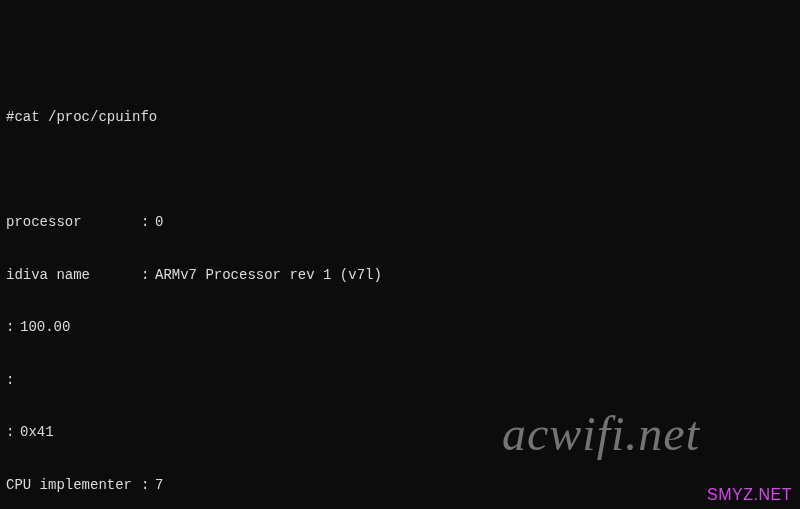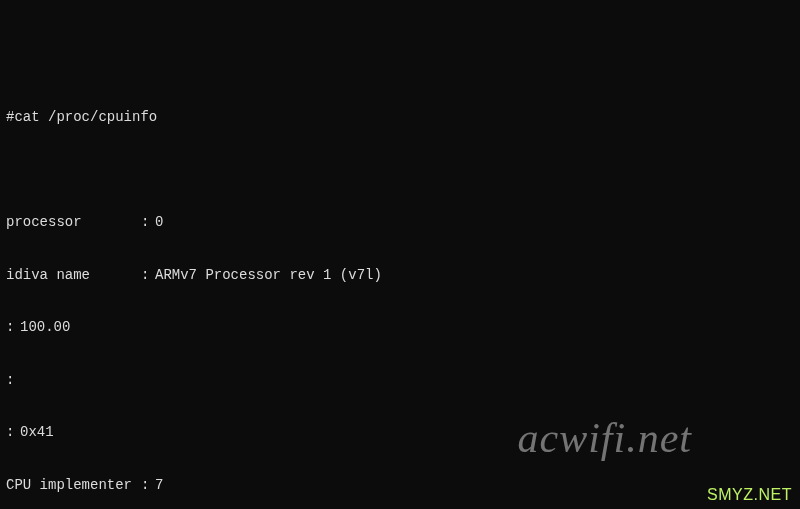--- a/index.html
+++ b/index.html
@@ -32,36 +32,36 @@
     }
     .colon {
       display: inline-block;
       width: 14px;
     }
     .val {
       display: inline-block;
     }
     .watermark1 {
       position: absolute;
-      right: 108px;
+      right: 100px;
       bottom: 45px;
       font-family: Georgia, "Times New Roman", serif;
-      font-size: 42px;
+      font-size: 48px;
       color: rgba(220,220,220,0.5);
       font-style: italic;
       pointer-events: none;
       letter-spacing: 1px;
     }
     .watermark2 {
       position: absolute;
       right: 8px;
       bottom: 4px;
       font-family: Arial, sans-serif;
       font-size: 16px;
-      color: #bef264;
+      color: #d946ef;
       pointer-events: none;
       letter-spacing: 0.5px;
     }
   </style>
 </head>
 <body>
 
 
 
 <div>

